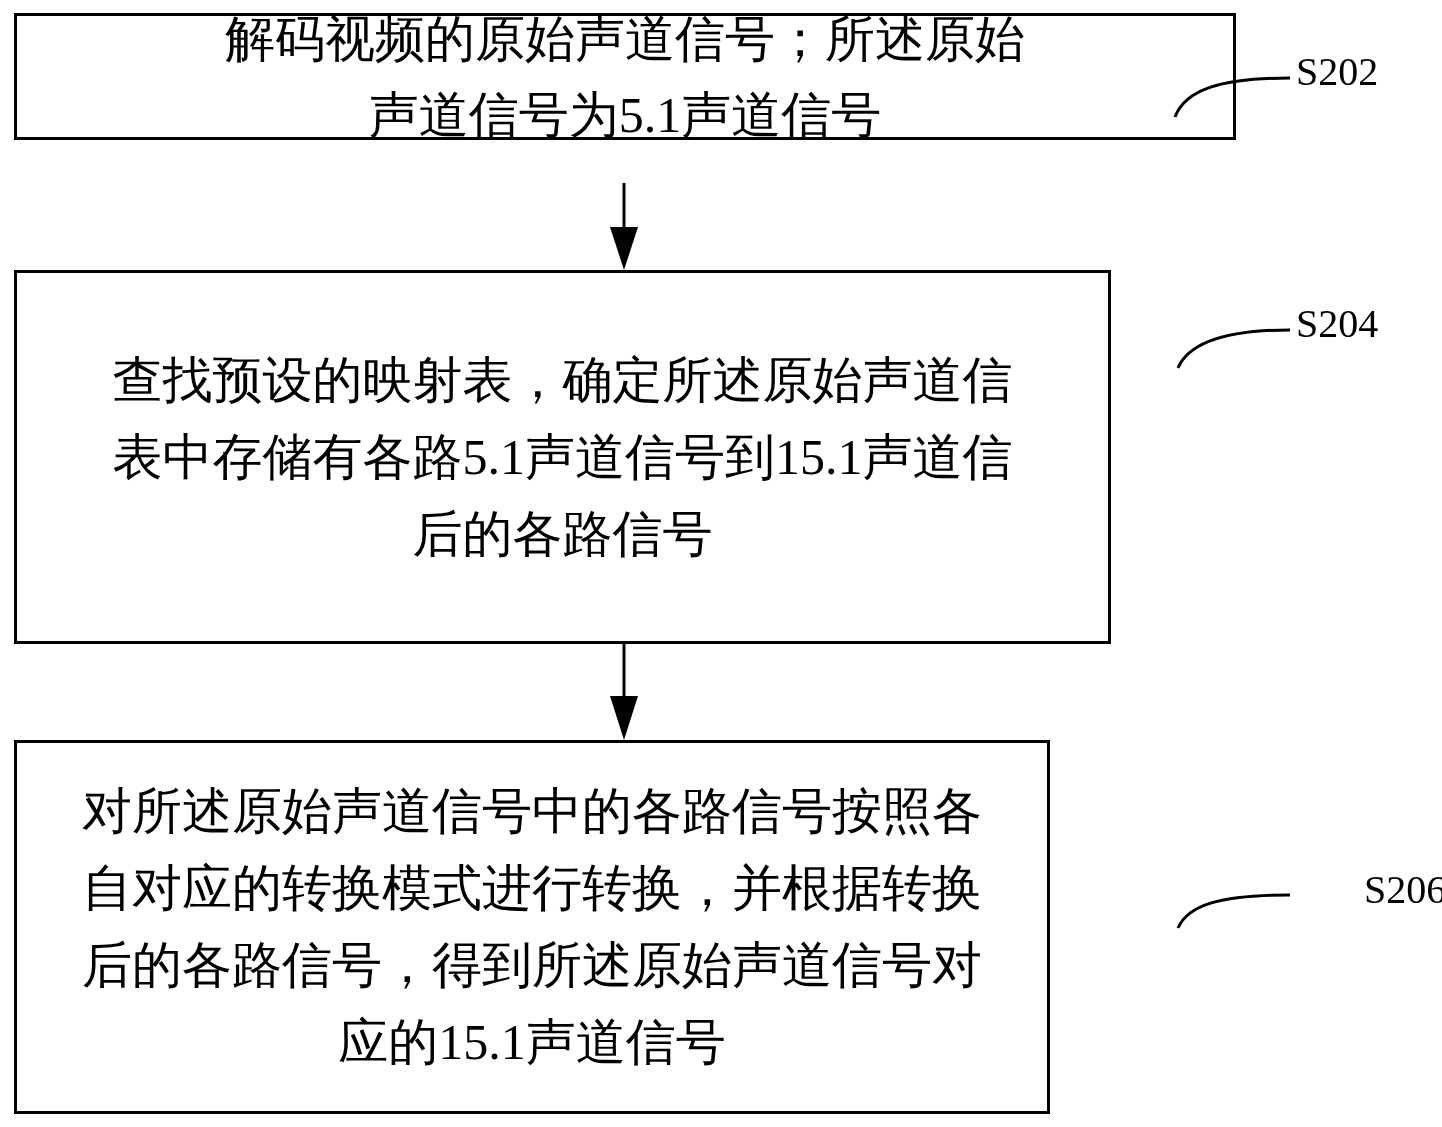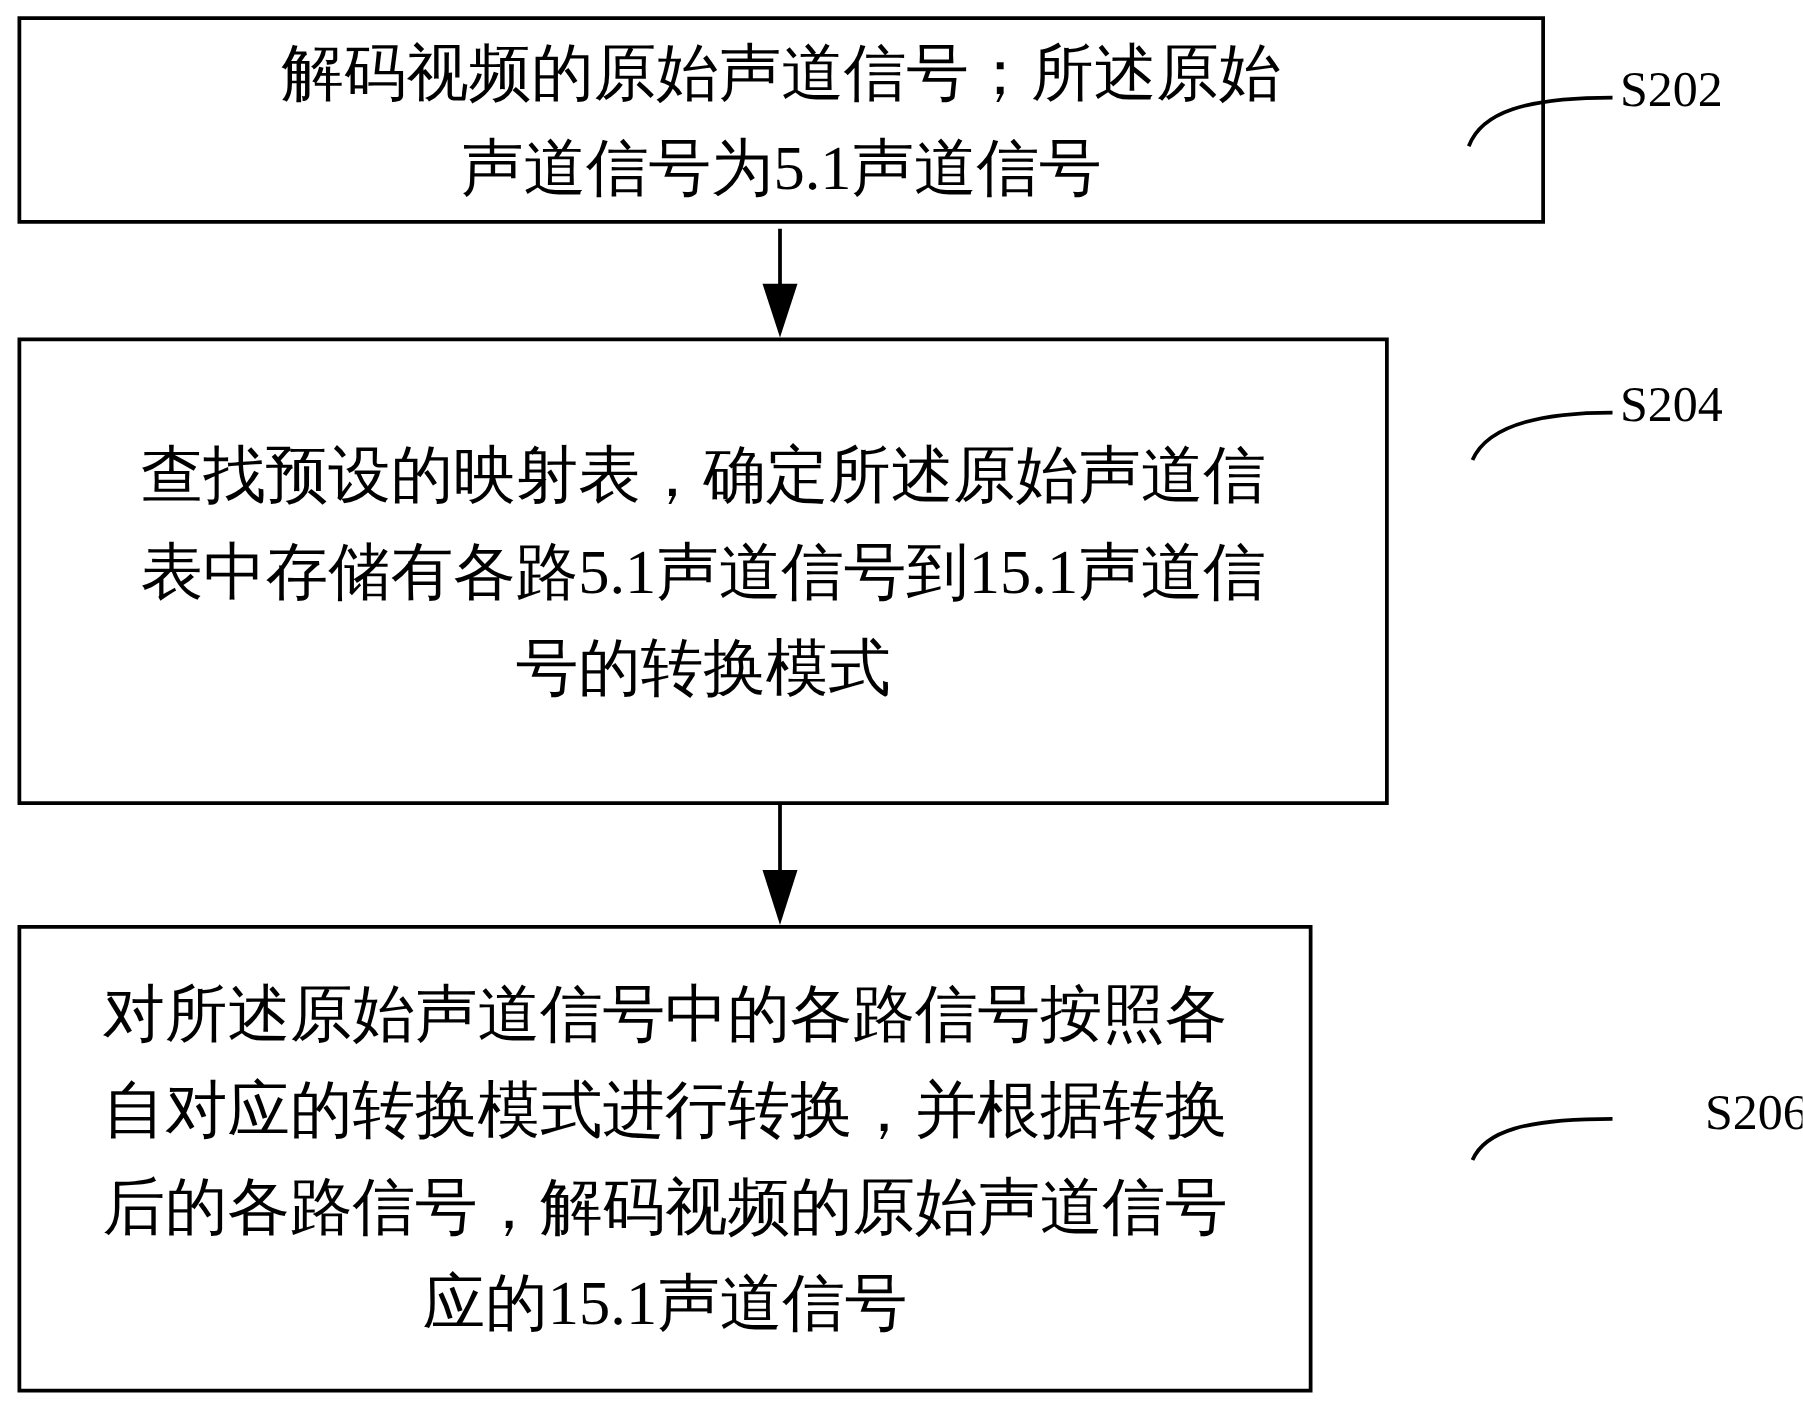--- a/index.html
+++ b/index.html
@@ -1,46 +1,46 @@
 <!DOCTYPE html>
 <html><head>
   <meta charset="utf-8">
   <style>
     html, body { margin: 0; padding: 0; background: #ffffff; }
     body { width: 1442px; height: 1127px; position: relative; overflow: hidden;
            font-family: "Liberation Serif", "DejaVu Serif", serif; color: #000; }
     .box { position: absolute; border: 3px solid #000; box-sizing: border-box; background: #fff;
            display: flex; flex-direction: column; justify-content: center; align-items: center; }
     .line { font-size: 50px; line-height: 90px; white-space: nowrap; text-align: center; letter-spacing: 0px; }
-    #box1 { left: 14px; top: 13px; width: 1222px; height: 166px; }
+    #box1 { left: 14px; top: 13px; width: 1222px; height: 127px; }
     #box2 { left: 14px; top: 270px; width: 1097px; height: 374px; }
     #box3 { left: 14px; top: 740px; width: 1036px; height: 374px; }
     #box1 .line { line-height: 76px; }
     #box2 .line, #box3 .line { line-height: 77px; }
     .step-label { position: absolute; font-size: 40px; font-family: "Liberation Serif", serif; }
     svg.overlay { position: absolute; left: 0; top: 0; }
   </style>
 </head>
 <body>
 
 <div class="box" id="box1">
   <div class="line">解码视频的原始声道信号；所述原始</div>
   <div class="line">声道信号为5.1声道信号</div>
 </div>
 
 <div class="box" id="box2">
   <div class="line">查找预设的映射表，确定所述原始声道信</div>
   <div class="line">表中存储有各路5.1声道信号到15.1声道信</div>
-  <div class="line">号的转换模式</div>
+  <div class="line">后的各路信号</div>
 </div>
 
 <div class="box" id="box3">
   <div class="line">对所述原始声道信号中的各路信号按照各</div>
   <div class="line">自对应的转换模式进行转换，并根据转换</div>
-  <div class="line">后的各路信号，解码视频的原始声道信号</div>
+  <div class="line">后的各路信号，得到所述原始声道信号对</div>
   <div class="line">应的15.1声道信号</div>
 </div>
 
 <svg class="overlay" width="1442" height="1127">
 
   <g>
     <line x1="624" y1="183" x2="624" y2="232" stroke="#000" stroke-width="3"></line>
     <polygon points="610,227 638,227 624,270" fill="#000"></polygon>
   </g>
 

